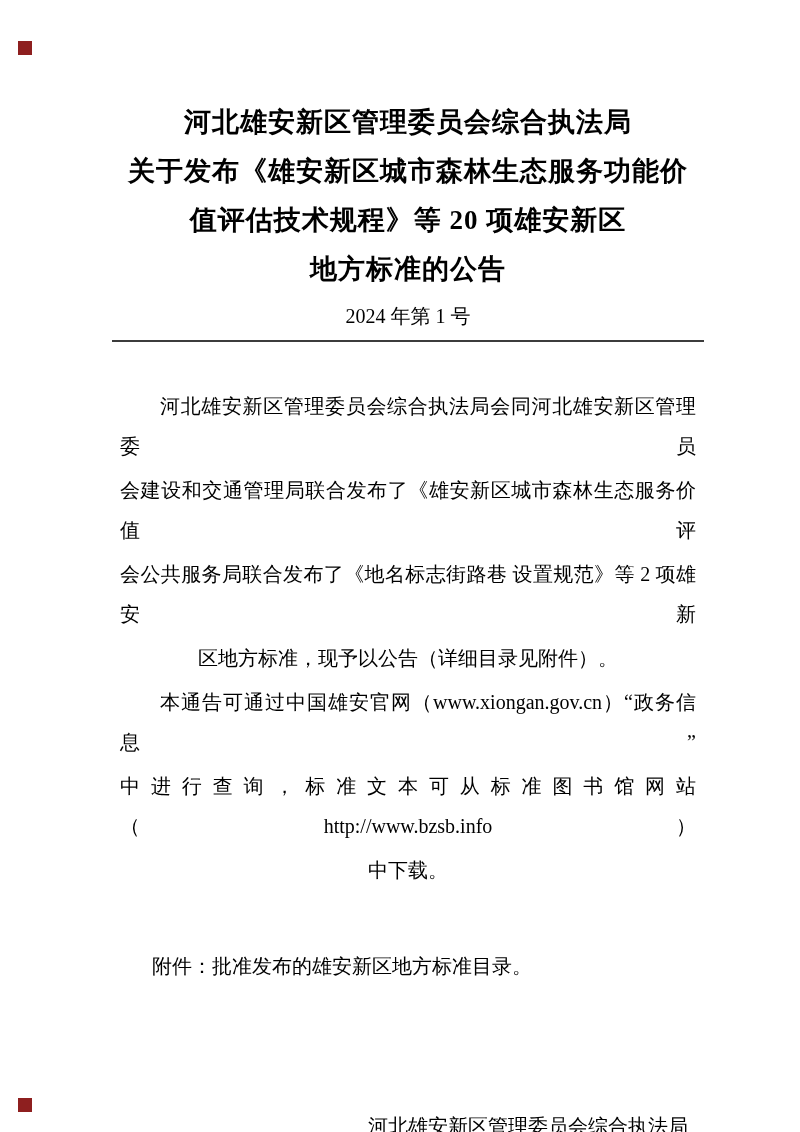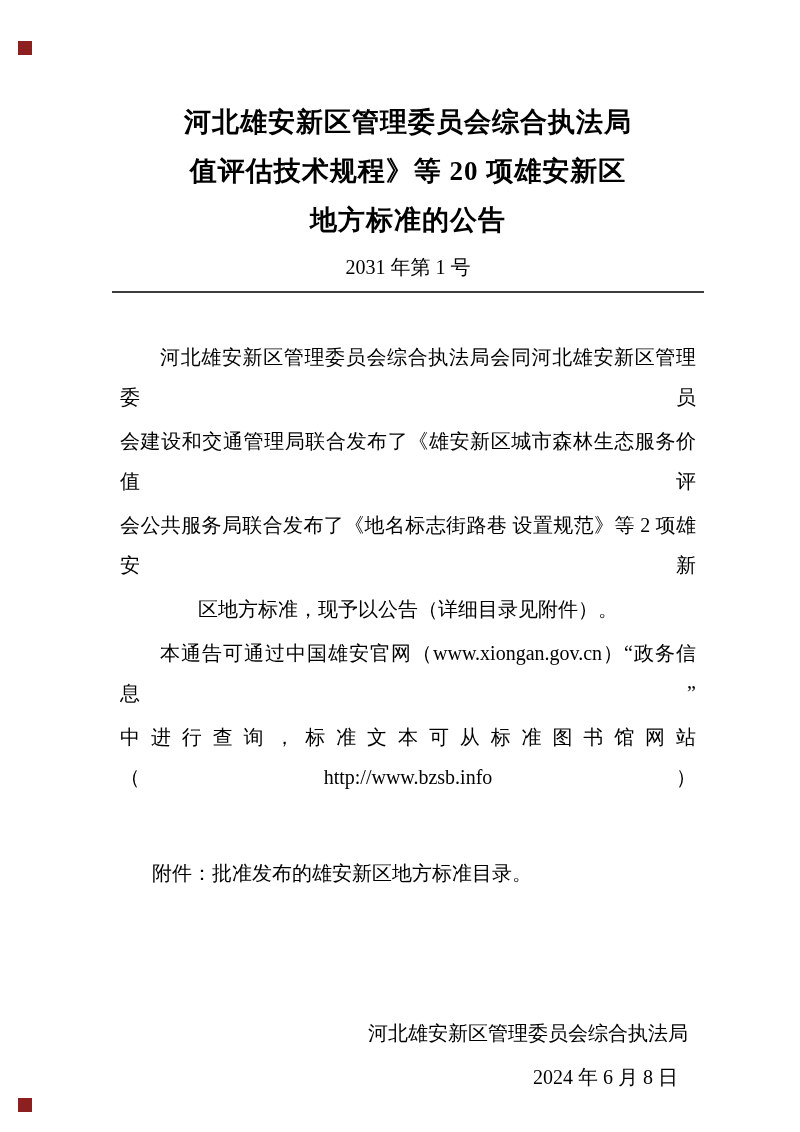--- a/index.html
+++ b/index.html
@@ -78,38 +78,40 @@
 <body>
 
 <div class="page">
   <div class="corner-mark top"></div>
   <div class="corner-mark bottom"></div>
 
   <div class="content">
 
     <div class="doc-title">
       <div>河北雄安新区管理委员会综合执法局</div>
+      <div>关于发布《雄安新区城市森林生态服务功能价</div>
       <div>值评估技术规程》等 20 项雄安新区</div>
       <div>地方标准的公告</div>
     </div>
 
-    <div class="doc-number">2031 年第 1 号</div>
+    <div class="doc-number">2024 年第 1 号</div>
 
     <div class="rule"></div>
 
     <div class="body-text">
       <div>
         <div class="bline indent">河北雄安新区管理委员会综合执法局会同河北雄安新区管理委员</div>
         <div class="bline">会建设和交通管理局联合发布了《雄安新区城市森林生态服务价值评</div>
         <div class="bline">会公共服务局联合发布了《地名标志街路巷 设置规范》等 2 项雄安新</div>
         <div class="bline-last">区地方标准，现予以公告（详细目录见附件）。</div>
       </div>
       <div>
         <div class="bline indent">本通告可通过中国雄安官网（www.xiongan.gov.cn）“政务信息”</div>
         <div class="bline">中进行查询，标准文本可从标准图书馆网站（http://www.bzsb.info）</div>
+        <div class="bline-last">中下载。</div>
       </div>
     </div>
 
     <div class="attachment">附件：批准发布的雄安新区地方标准目录。</div>
 
     <div class="signature">
       <div class="sig-org">河北雄安新区管理委员会综合执法局</div>
       <div class="sig-date">2024 年 6 月 8 日</div>
     </div>
 

